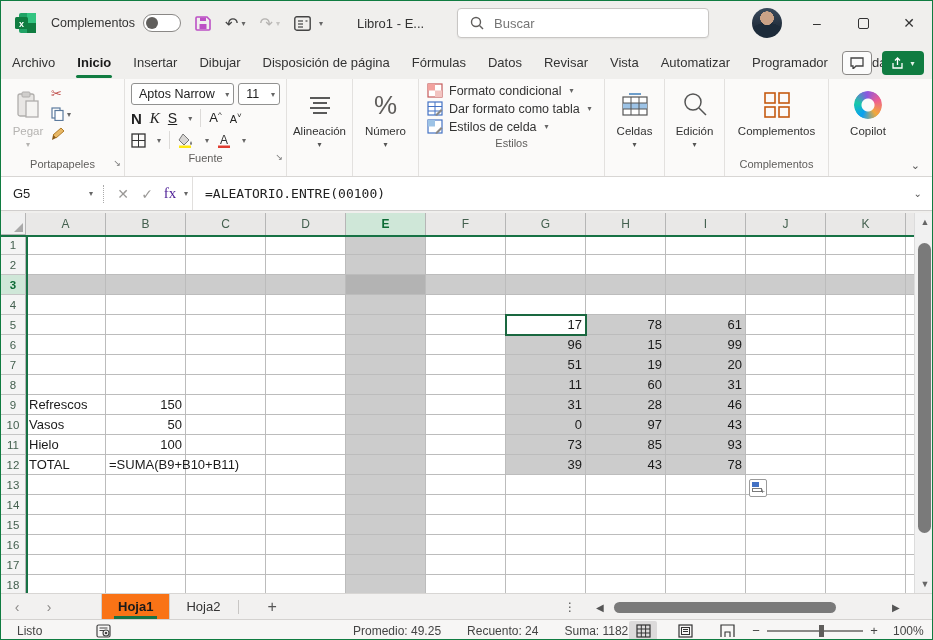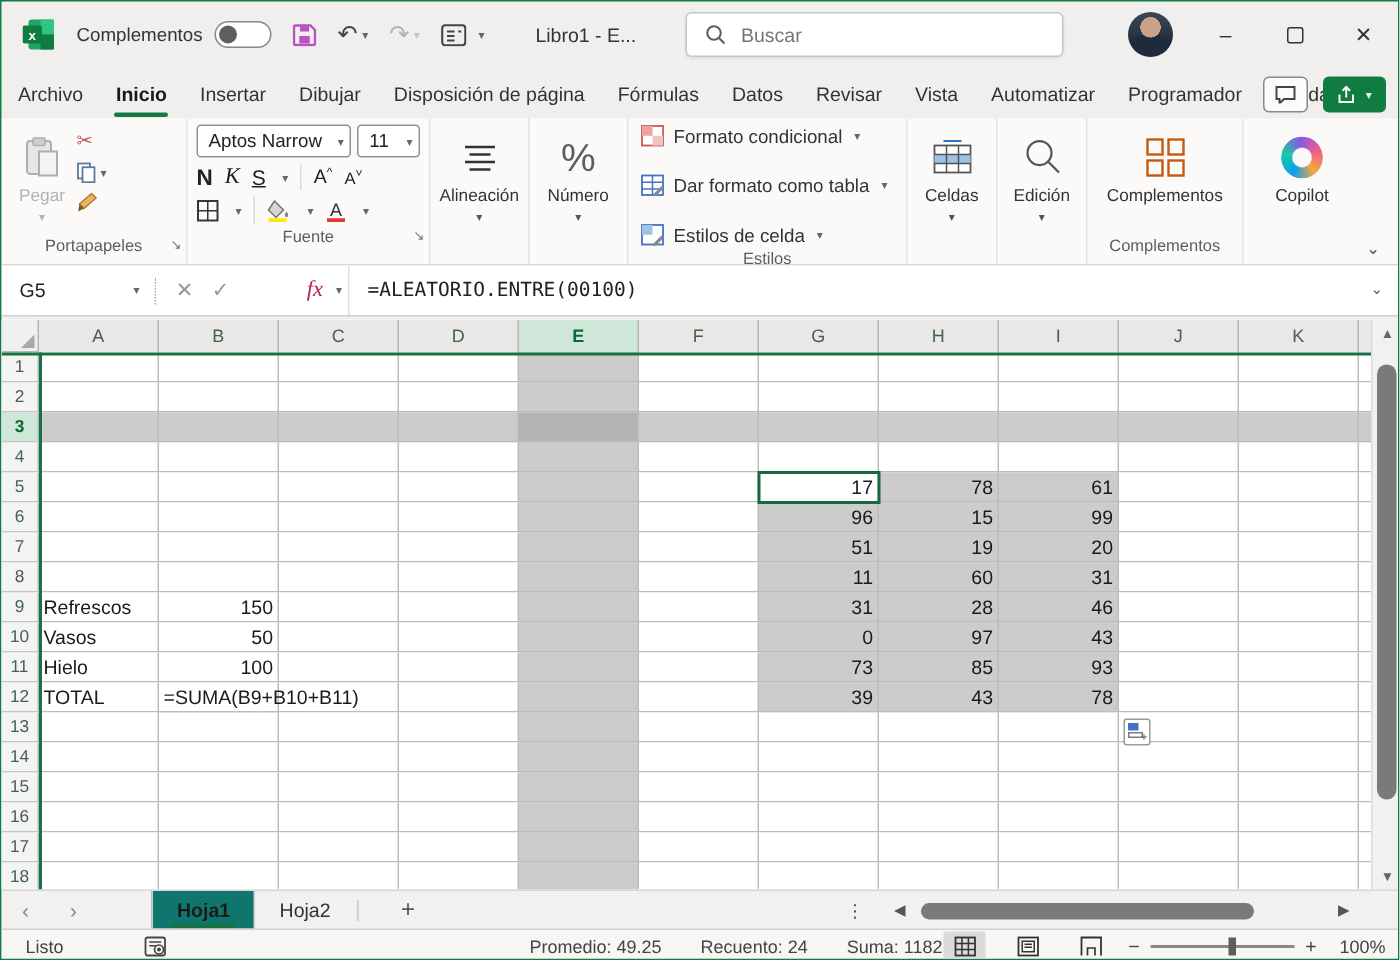--- a/index.html
+++ b/index.html
@@ -51,35 +51,35 @@
   .minibtn { display:flex; align-items:center; font-size:13px; }
   .fontgrp { display:flex; flex-direction:column; padding:4px 6px 0 6px; gap:4px; }
   .combo { border:1px solid #919190; border-radius:3px; background:#fff; height:22px; display:flex; align-items:center; font-size:12.5px; padding:0 4px 0 7px; color:#222; }
   .combo .tb-chev { margin-left:auto; }
   .fmt-row { display:flex; align-items:center; gap:8px; font-size:14px; color:#222; }
   .bold-n { font-weight:bold; font-size:15px; }
   .ital-k { font-style:italic; font-family:"Liberation Serif",serif; font-size:15px; }
   .und-s { text-decoration:underline; font-size:14px; }
   .divider-v { width:1px; height:18px; background:#dcdad8; }
   .swatchbtn { position:relative; display:flex; align-items:flex-start; }
-  .styles-col { display:flex; flex-direction:column; gap:18px; padding:4px 8px 0 8px; }
+  .styles-col { display:flex; flex-direction:column; gap:3px; padding:4px 8px 0 8px; }
   .style-item { display:flex; align-items:center; gap:6px; font-size:12.5px; color:#333; white-space:nowrap; }
   .style-item .tb-chev { margin-left:2px; }
   .copilot-ico { width:28px; height:28px; border-radius:50%;
     background:conic-gradient(from 210deg,#0a9ff2,#19c8a7,#8a57e0,#ef5f8f,#f2a93b,#0a9ff2);
     -webkit-mask:radial-gradient(circle, transparent 0 6px, #000 7px); mask:radial-gradient(circle, transparent 0 6px, #000 7px); }
   .ribbon-collapse { position:absolute; right:12px; bottom:4px; font-size:11px; color:#555; }
 
   
   .formulabar { position:absolute; top:176px; left:0; width:100%; height:34px; background:#fff; border-bottom:1px solid #d0cecd; display:flex; align-items:center; }
   .namebox { width:98px; height:100%; display:flex; align-items:center; padding:0 6px 0 12px; font-size:13px; color:#222; }
   .namebox .tb-chev { margin-left:auto; }
   .fb-sep { width:4px; height:18px; border-left:1px dotted #aaa; margin:0 4px; }
   .fb-btn { width:24px; text-align:center; font-size:14px; color:#9a9896; }
-  .fx { font-family:"Liberation Serif",serif; font-style:italic; font-size:15px; color:#be185d; width:22px; text-align:center;margin-left:40px; }
+  .fx { font-family:"Liberation Serif",serif; font-size:15px; color:#4c1d95; width:22px; text-align:center; }
   .fb-divider { width:1px; height:100%; background:#e1dfdd; margin:0 4px; }
   .formula-text { font-family:"DejaVu Sans Mono",monospace; font-size:13px; color:#222; margin-left:8px; white-space:nowrap; }
   .fb-expand { position:absolute; right:10px; font-size:10px; color:#555; }
 
   
   .gridwrap { position:absolute; top:212px; left:0; width:933px; height:380px; background:#fff; }
   .sheet { position:absolute; top:0; left:0; width:913px; height:380px; overflow:hidden; background:#fff; }
   .hdr-row { display:flex; height:22px; }
   .corner { width:25px; height:22px; background:#f0f0f0; border-right:1px solid #b6b6b6; border-bottom:1px solid #b6b6b6; position:relative; }
   .corner .tri { position:absolute; right:2px; bottom:2px; width:0; height:0; border-left:9px solid transparent; border-bottom:9px solid #a9a9a9; }
@@ -104,21 +104,21 @@
   .qa-badge .r2 { width:10px; height:4px; border:1px solid #7a7a7a; margin-top:1px; }
   .qa-badge .plus { position:absolute; right:1px; bottom:0; font-size:8px; color:#555; }
   .vscroll { position:absolute; right:0; top:0; width:20px; height:380px; background:#f1f1f1; border-left:1px solid #dcdcdc; }
   .vscroll .arr { position:absolute; left:0; width:20px; height:18px; display:flex; align-items:center; justify-content:center; font-size:9px; color:#666; }
   .vthumb { position:absolute; left:3px; top:30px; width:13px; height:290px; background:#7a7a7a; border-radius:7px; }
 
   
   .sheetbar { position:absolute; top:592px; left:0; width:100%; height:26px; background:#f2f1f0; border-top:1px solid #d8d6d4; display:flex; align-items:center; }
   .nav-arr { font-size:14px; color:#8a8886; width:32px; text-align:center; }
   .stab { height:26px; display:flex; align-items:center; padding:0 16px; font-size:13px; color:#333; position:relative; }
-  .stab.active { background:#0f766e; font-weight:bold; color:#1a1a1a; border-left:1px solid #d0cecd; border-right:1px solid #d0cecd; }
+  .stab.active { background:#f97316; font-weight:bold; color:#1a1a1a; border-left:1px solid #d0cecd; border-right:1px solid #d0cecd; }
   .stab.active::after { content:""; position:absolute; left:12px; right:12px; bottom:1px; height:2.5px; background:#177245; }
   .stab-div { width:1px; height:14px; background:#c8c6c4; margin:0 2px; }
   .addsheet { font-size:16px; color:#555; margin-left:26px; }
   .dots-v { position:absolute; left:563px; font-size:12px; color:#555; letter-spacing:0; }
   .hscroll { position:absolute; left:595px; top:3px; width:310px; height:20px; display:flex; align-items:center; }
   .hs-arr { font-size:10px; color:#555; width:14px; }
   .hthumb { height:11px; width:222px; background:#7a7a7a; border-radius:6px; margin-left:4px; }
   .hs-right { margin-left:auto; }
 
   

